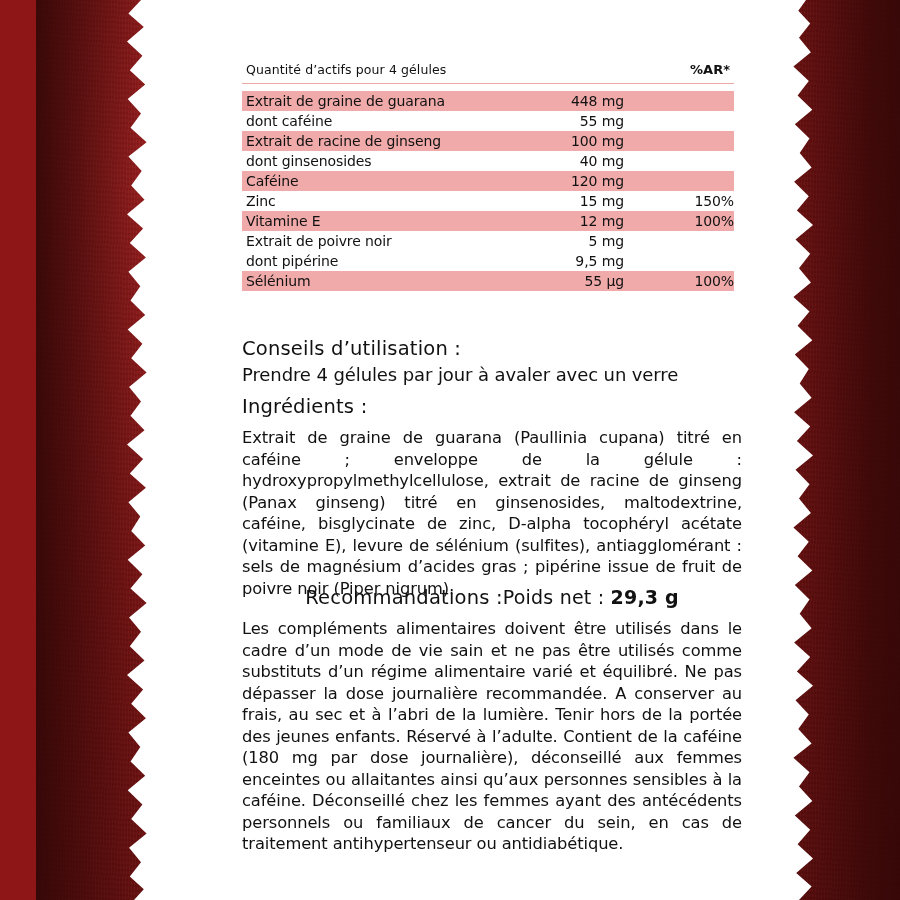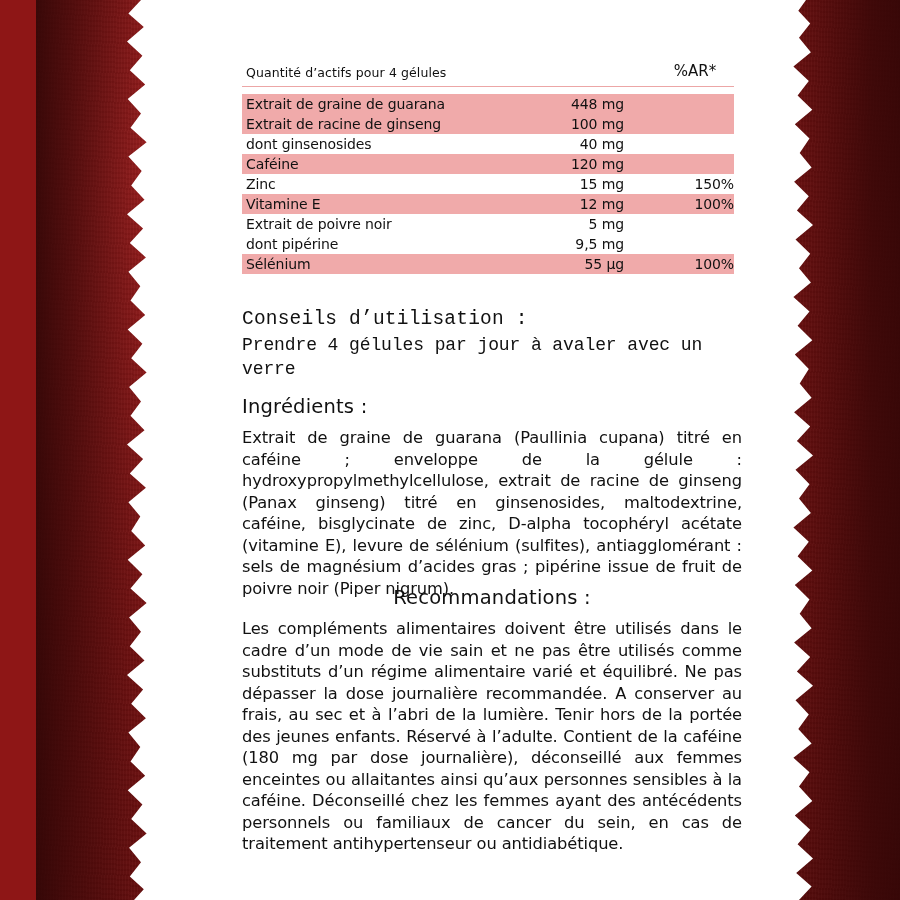--- a/index.html
+++ b/index.html
@@ -99,21 +99,21 @@
     width: 492px;
     font-size: 13.5px;
   }
   .nutri-head {
     display: flex;
     align-items: flex-end;
     padding: 0 4px 6px 4px;
     border-bottom: 1.6px solid #eca6a6;
   }
   .nutri-head .h-name { flex: 1; font-size: 12.5px; letter-spacing: .1px; }
-  .nutri-head .h-ar { width: 70px; text-align: center; font-weight: normal; font-size: 15px; }
+  .nutri-head .h-ar { width: 70px; text-align: right; font-weight: bold; font-size: 13px; }
   .nutri-rows { margin-top: 7px; }
   .nutri-row {
     display: flex;
     align-items: center;
     height: 20px;
     font-size: 14px;
     letter-spacing: -0.1px;
   }
   .nutri-row.shaded { background: #f0aaaa; }
   .nutri-row .c-name { flex: 1; padding-left: 4px; }
@@ -132,21 +132,21 @@
     margin: 0 0 3px 0;
     font-weight: normal;
   }
   .sec-body {
     font-size: 16.3px;
     line-height: 21.5px;
     text-align: justify;
     letter-spacing: -0.1px;
   }
 
-  #sec-usage { top: 308px; width: 505px; font-family: Liberation Mono, monospace; }
+  #sec-usage { top: 337px; width: 505px; }
   #sec-usage .sec-body { font-size: 18px; line-height: 24px; text-align: left; }
 
   #sec-ingredients { top: 395px; width: 500px; }
   #sec-ingredients .sec-body { margin-top: 9px; }
 
   #sec-reco { top: 586px; width: 500px; }
   .reco-head {
     display: flex;
     justify-content: center;
     align-items: baseline;
@@ -173,20 +173,25 @@
         <div class="nutri-head">
           <div class="h-name">Quantité d’actifs pour 4 gélules</div>
           <div class="h-ar">%AR*</div>
         </div>
         <div class="nutri-rows" id="nutri-rows">
             <div class="nutri-row shaded">
               <div class="c-name">Extrait de graine de guarana</div>
               <div class="c-val">448 mg</div>
               <div class="c-ar"></div>
             </div>
+            <div class="nutri-row">
+              <div class="c-name">dont caféine</div>
+              <div class="c-val">55 mg</div>
+              <div class="c-ar"></div>
+            </div>
             <div class="nutri-row shaded">
               <div class="c-name">Extrait de racine de ginseng</div>
               <div class="c-val">100 mg</div>
               <div class="c-ar"></div>
             </div>
             <div class="nutri-row">
               <div class="c-name">dont ginsenosides</div>
               <div class="c-val">40 mg</div>
               <div class="c-ar"></div>
             </div>
@@ -229,19 +234,23 @@
       </div>
 
       <div class="sec" id="sec-ingredients">
         <h2 class="sec-title">Ingrédients :</h2>
         <div class="sec-body">Extrait de graine de guarana (Paullinia cupana) titré en caféine ; enveloppe de la gélule : hydroxypropylmethylcellulose, extrait de racine de ginseng (Panax ginseng) titré en ginsenosides, maltodextrine, caféine, bisglycinate de zinc, D-alpha tocophéryl acétate (vitamine E), levure de sélénium (sulfites), antiagglomérant : sels de magnésium d’acides gras ; pipérine issue de fruit de poivre noir (Piper nigrum).</div>
       </div>
 
       <div class="sec" id="sec-reco">
         <div class="reco-head">
           <h2 class="sec-title">Recommandations :</h2>
+          <div class="reco-weight">
+            <span>Poids net :</span>
+            <b>29,3 g</b>
+          </div>
         </div>
         <div class="sec-body">Les compléments alimentaires doivent être utilisés dans le cadre d’un mode de vie sain et ne pas être utilisés comme substituts d’un régime alimentaire varié et équilibré. Ne pas dépasser la dose journalière recommandée. A conserver au frais, au sec et à l’abri de la lumière. Tenir hors de la portée des jeunes enfants. Réservé à l’adulte. Contient de la caféine (180 mg par dose journalière), déconseillé aux femmes enceintes ou allaitantes ainsi qu’aux personnes sensibles à la caféine. Déconseillé chez les femmes ayant des antécédents personnels ou familiaux de cancer du sein, en cas de traitement antihypertenseur ou antidiabétique.</div>
       </div>
 
     </div>
   </div>
 </div>
 
 </body></html>

